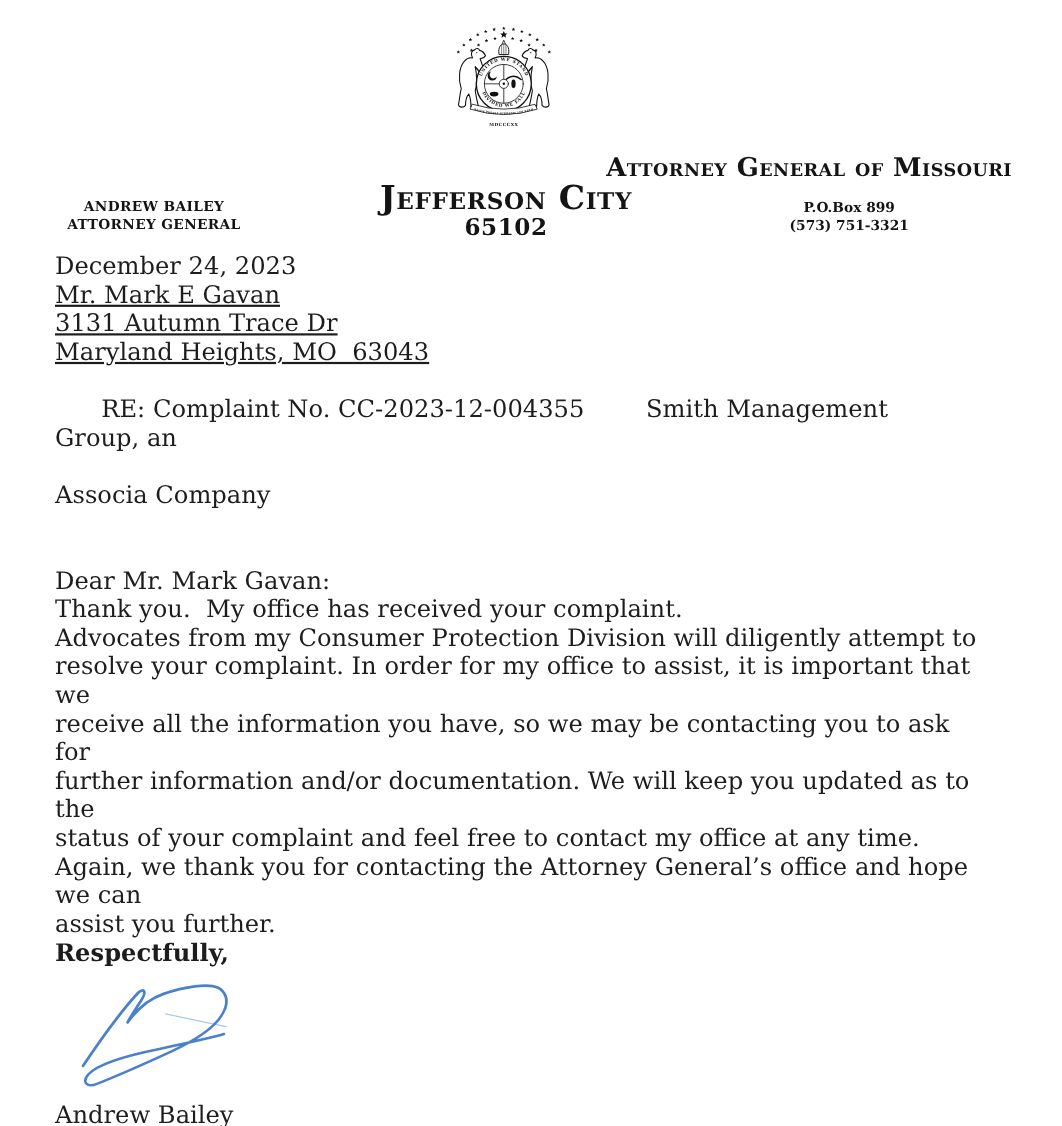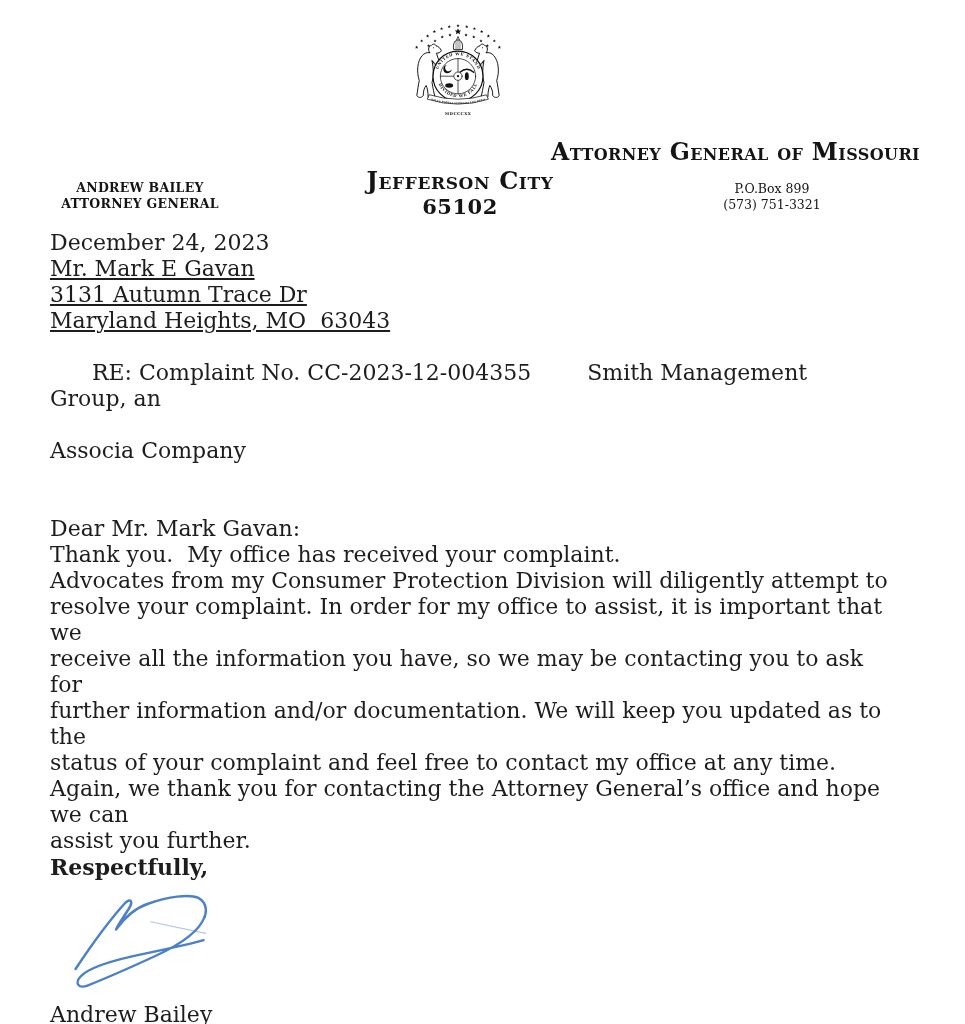--- a/index.html
+++ b/index.html
@@ -8,29 +8,29 @@
     font-family:"DejaVu Serif","Liberation Serif",serif; color:#1d1d1d;
     overflow:hidden;
   }
   
   .seal { position:absolute; left:409px; top:4px; width:98px; height:115px; }
   .hc {
     position:absolute; top:138px; left:0; width:920px; text-align:center;
     font-weight:bold; color:#141414;
   }
   .hc .l1 { font-size:23.5px; line-height:29px; font-variant:small-caps; letter-spacing:0.4px;text-align:right; }
-  .hc .l2 { font-size:24px;   line-height:28px; font-variant:small-caps; letter-spacing:0.6px; }
+  .hc .l2 { font-size:30px;   line-height:28px; font-variant:small-caps; letter-spacing:0.6px; }
   .hc .l3 { font-size:21px; line-height:23px; letter-spacing:0.5px; }
   .hl {
     position:absolute; top:180px; left:55px; width:170px; text-align:center;
     font-weight:bold; font-size:12.5px; line-height:16px; letter-spacing:0.3px; color:#141414;
   }
   .hr {
     position:absolute; top:181px; left:699px; width:146px; text-align:center;
-    font-weight:normal; font-size:12.5px; line-height:16px; color:#141414;
+    font-weight:bold; font-size:12.5px; line-height:16px; color:#141414;
   }
   
   .body { position:absolute; left:50px; top:230px; width:840px; font-size:22px; line-height:26px; }
   .body p, .body .block { margin:0; white-space:pre-wrap; }
   .mt-addr  { margin-top:15px;text-decoration:underline; }
   .mt-re    { margin-top:50px; }
   .mt-25    { margin-top:25px; }
   .mt-close { margin-top:23px;font-weight:bold; }
   .re-company { margin-left:56px; }
   .sig { display:block; width:163px; height:104px; margin:10px 0 4px 10px; }

